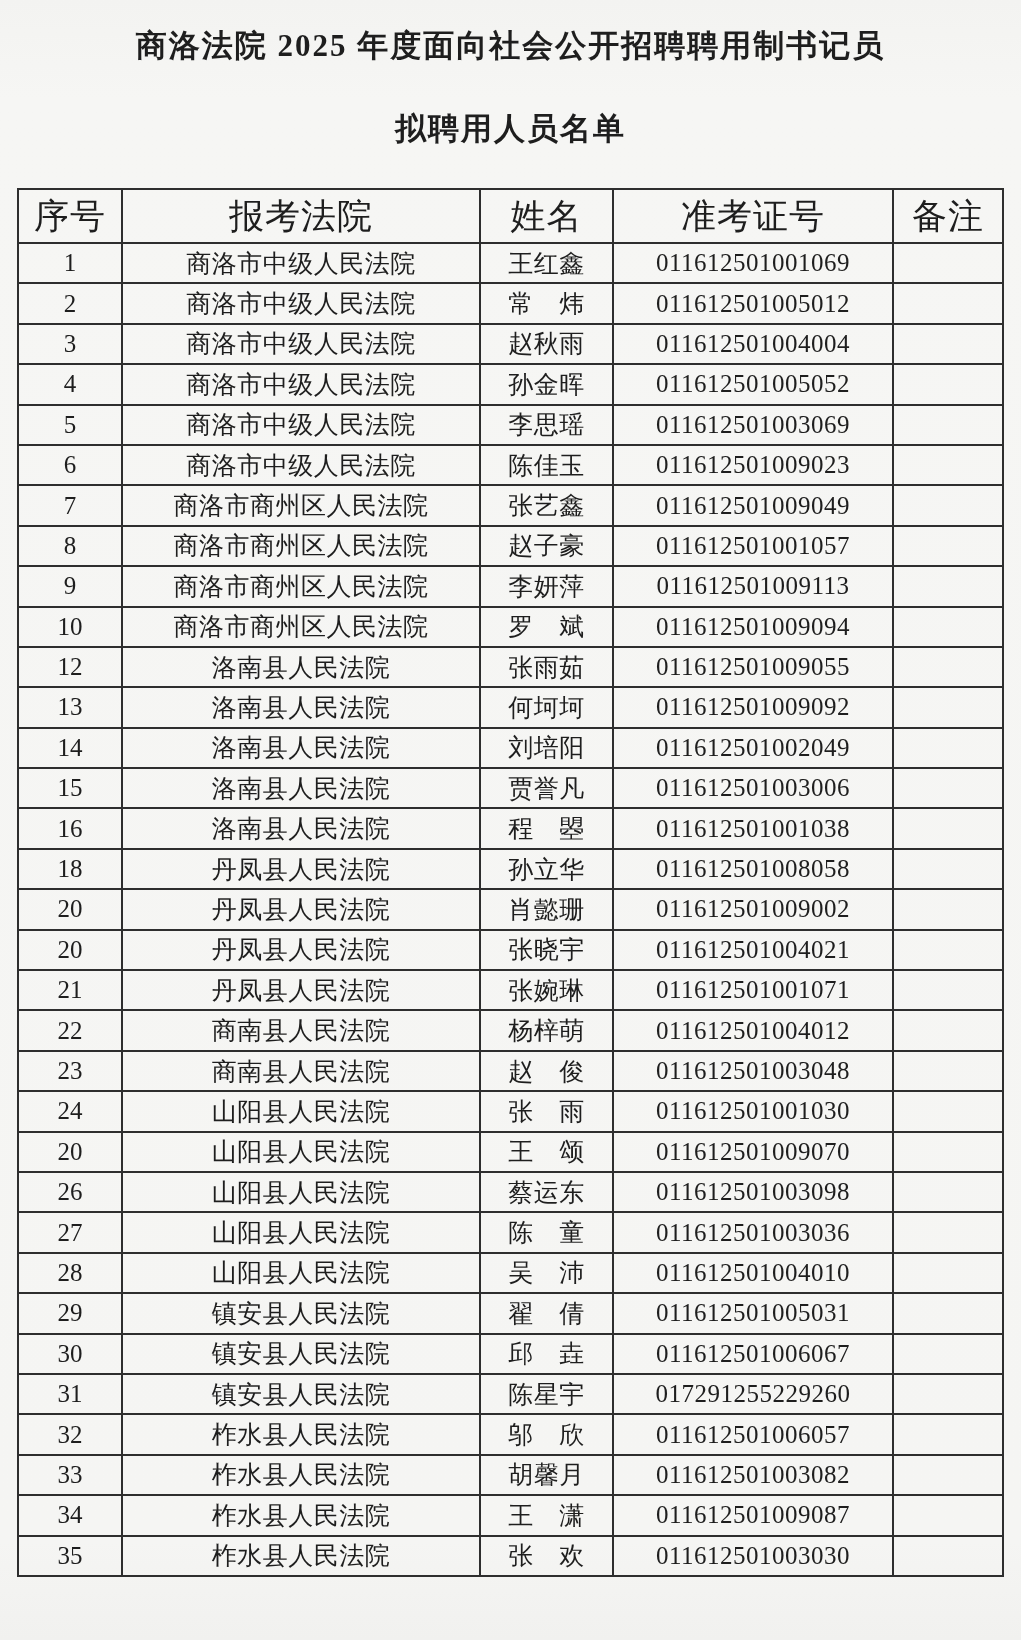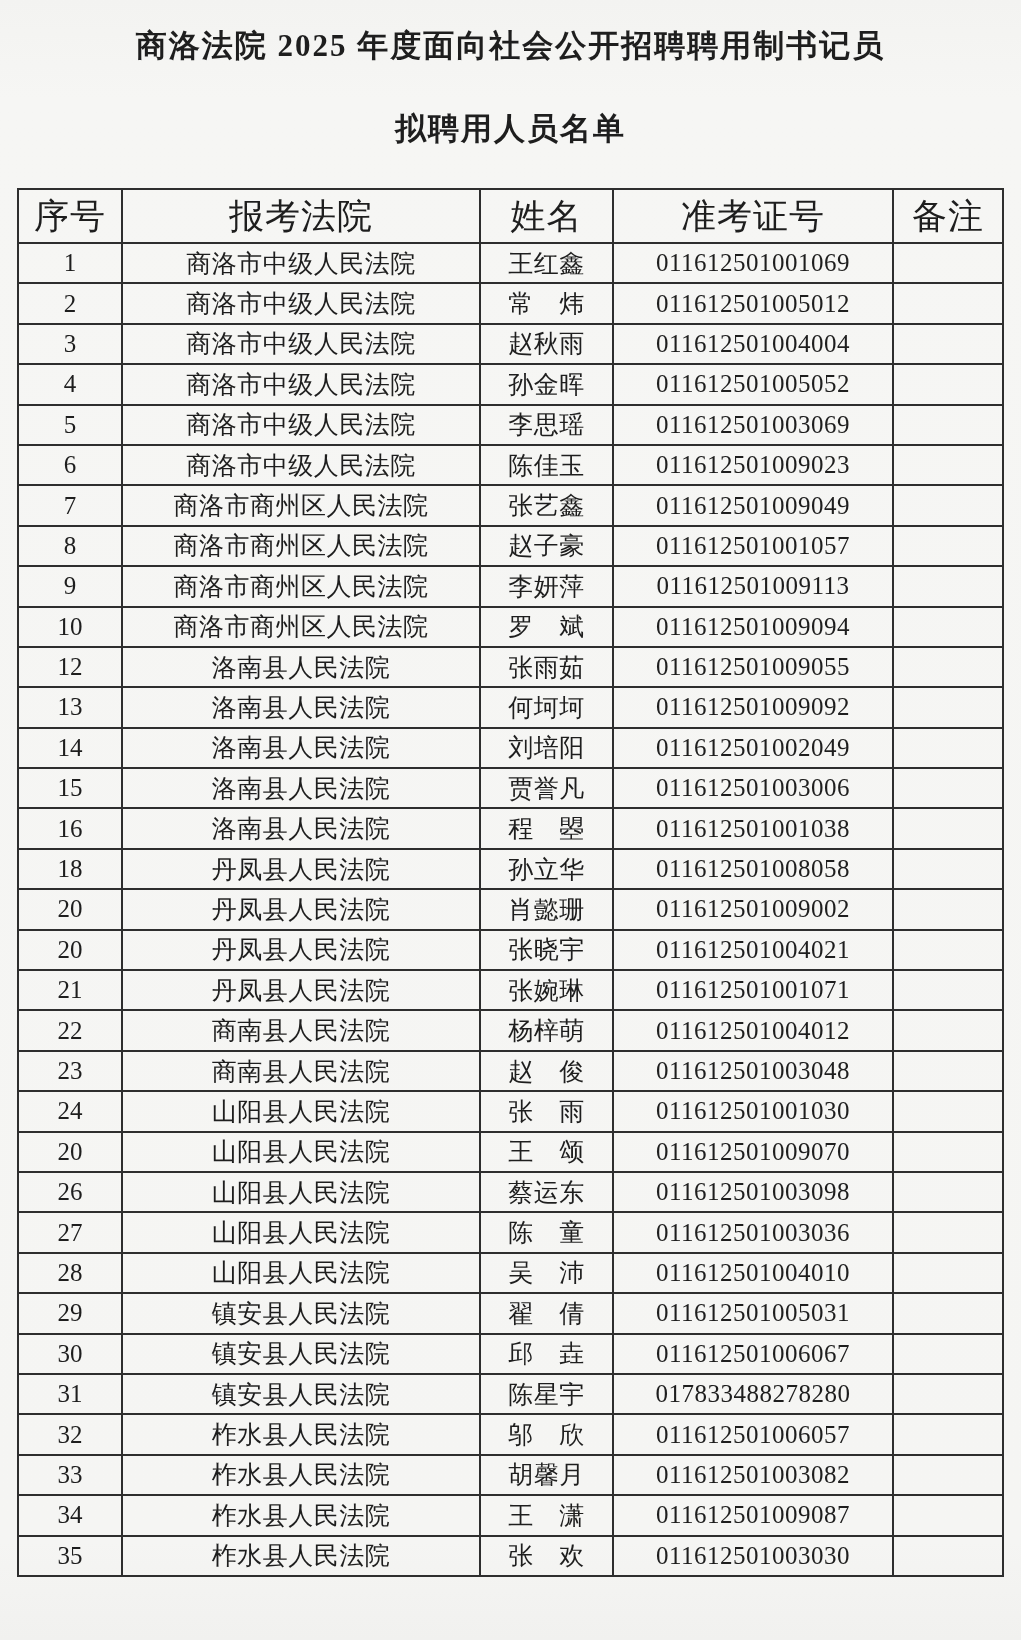--- a/index.html
+++ b/index.html
@@ -309,21 +309,21 @@
     <td class="c-court">镇安县人民法院</td>
     <td class="c-name">邱　垚</td>
     <td class="c-exam">011612501006067</td>
     <td class="c-remark"></td>
   </tr>
 
   <tr>
     <td class="c-no">31</td>
     <td class="c-court">镇安县人民法院</td>
     <td class="c-name">陈星宇</td>
-    <td class="c-exam">017833488278280</td>
+    <td class="c-exam">017291255229260</td>
     <td class="c-remark"></td>
   </tr>
 
   <tr>
     <td class="c-no">32</td>
     <td class="c-court">柞水县人民法院</td>
     <td class="c-name">邬　欣</td>
     <td class="c-exam">011612501006057</td>
     <td class="c-remark"></td>
   </tr>

